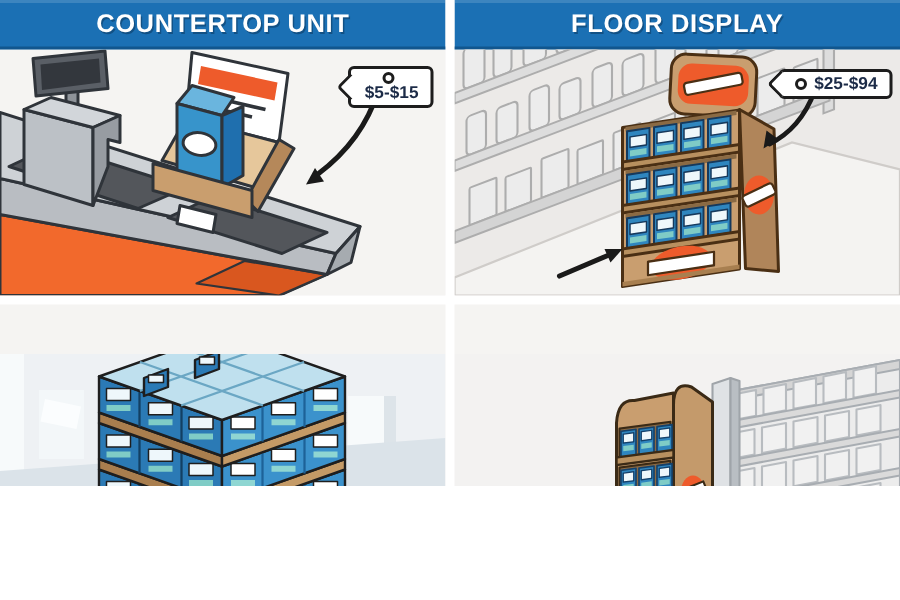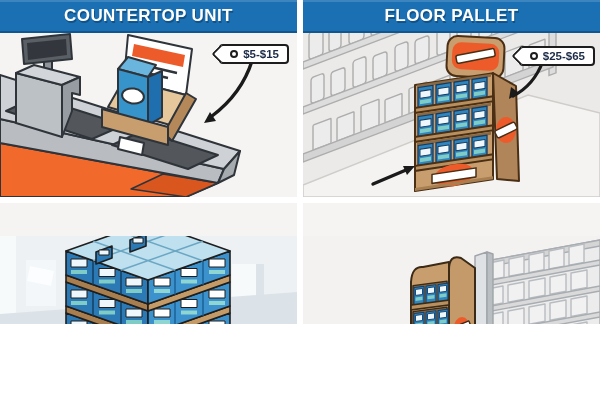--- a/index.html
+++ b/index.html
@@ -84,30 +84,30 @@
           <polygon points="148,44 162,38 162,84 148,92" fill="#1f6fae"></polygon>
           <ellipse cx="133" cy="63" rx="11" ry="7.5" fill="#fff" transform="rotate(9 133 63)"></ellipse>
           <polygon points="102,76 168,94 168,112 102,94" fill="#c99e6e"></polygon>
           <polygon points="120,104 144,110 142,122 118,116" fill="#fff"></polygon>
         </g>
         <g>
           <path d="M252,28 C245,50 232,68 212,83" stroke="#1a1a1a" stroke-width="3.4" fill="none" stroke-linecap="round"></path>
           <polygon points="204,90 216,88 210,79" fill="#1a1a1a"></polygon>
         </g>
       </svg>
-      <div class="tag" style="top:11px;right:8px;">
+      <div class="tag" style="top:11px;right:8px;flex-direction:column;">
         <span class="hole"></span>
         <span>$5-$15</span>
       </div>
     </div>
   </section>
 
   <section class="panel">
     <header class="banner">
-      <span class="banner-label">FLOOR PALLET</span>
+      <span class="banner-label">FLOOR DISPLAY</span>
     </header>
     <div class="art">
       <svg viewBox="0 0 297 164" width="297" height="164">
         <rect width="297" height="164" fill="#eceae8"></rect>
         <g transform="skewY(-20.8)" stroke="#adadad" stroke-width="1.4">
           <rect x="246" y="18" width="7" height="118" fill="#dddddd"></rect>
           <g fill="#ececec">
             <rect x="6" y="2" width="14" height="27" rx="3"></rect>
               <rect x="26" y="4" width="12" height="25" rx="3"></rect>
             <rect x="46" y="2" width="15" height="27" rx="3"></rect>
@@ -224,21 +224,21 @@
           <path d="M240,28 C234,44 224,56 210,63" stroke="#1a1a1a" stroke-width="3.2" fill="none" stroke-linecap="round"></path>
           <polygon points="206,66 216,60 208,54" fill="#1a1a1a"></polygon>
         </g>
         <g>
           <path d="M70,151 L103,137" stroke="#1a1a1a" stroke-width="3.4" fill="none" stroke-linecap="round"></path>
           <polygon points="112,133 104,142 100,133" fill="#1a1a1a"></polygon>
         </g>
       </svg>
       <div class="tag" style="top:13px;right:5px;">
         <span class="hole"></span>
-        <span>$25-$65</span>
+        <span>$25-$94</span>
       </div>
     </div>
   </section>
 
   <section class="panel">
     <div class="art">
       <svg viewBox="0 0 297 164" width="297" height="164">
         <rect width="297" height="164" fill="#eef1f4"></rect>
         <g>
           <rect x="0" y="0" width="16" height="84" fill="#f7fafb"></rect>

